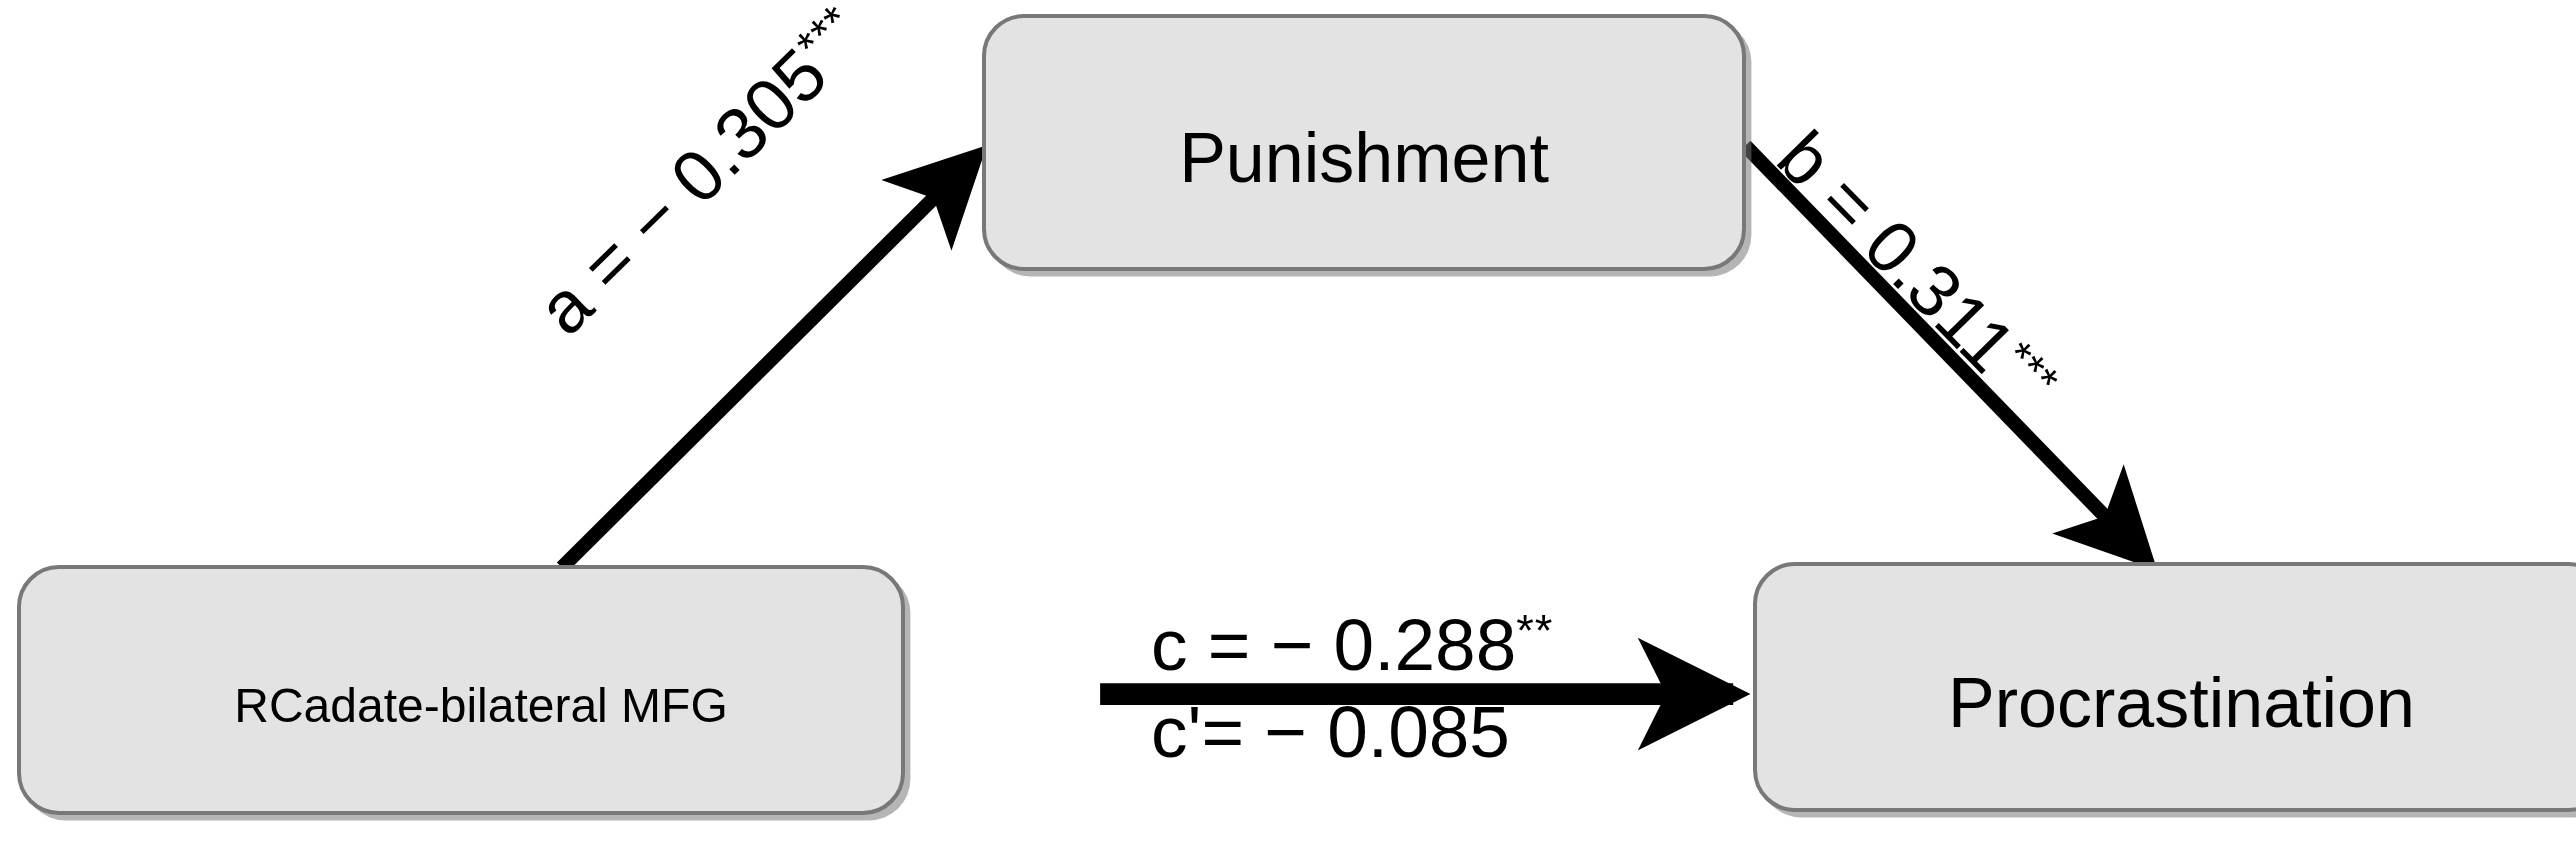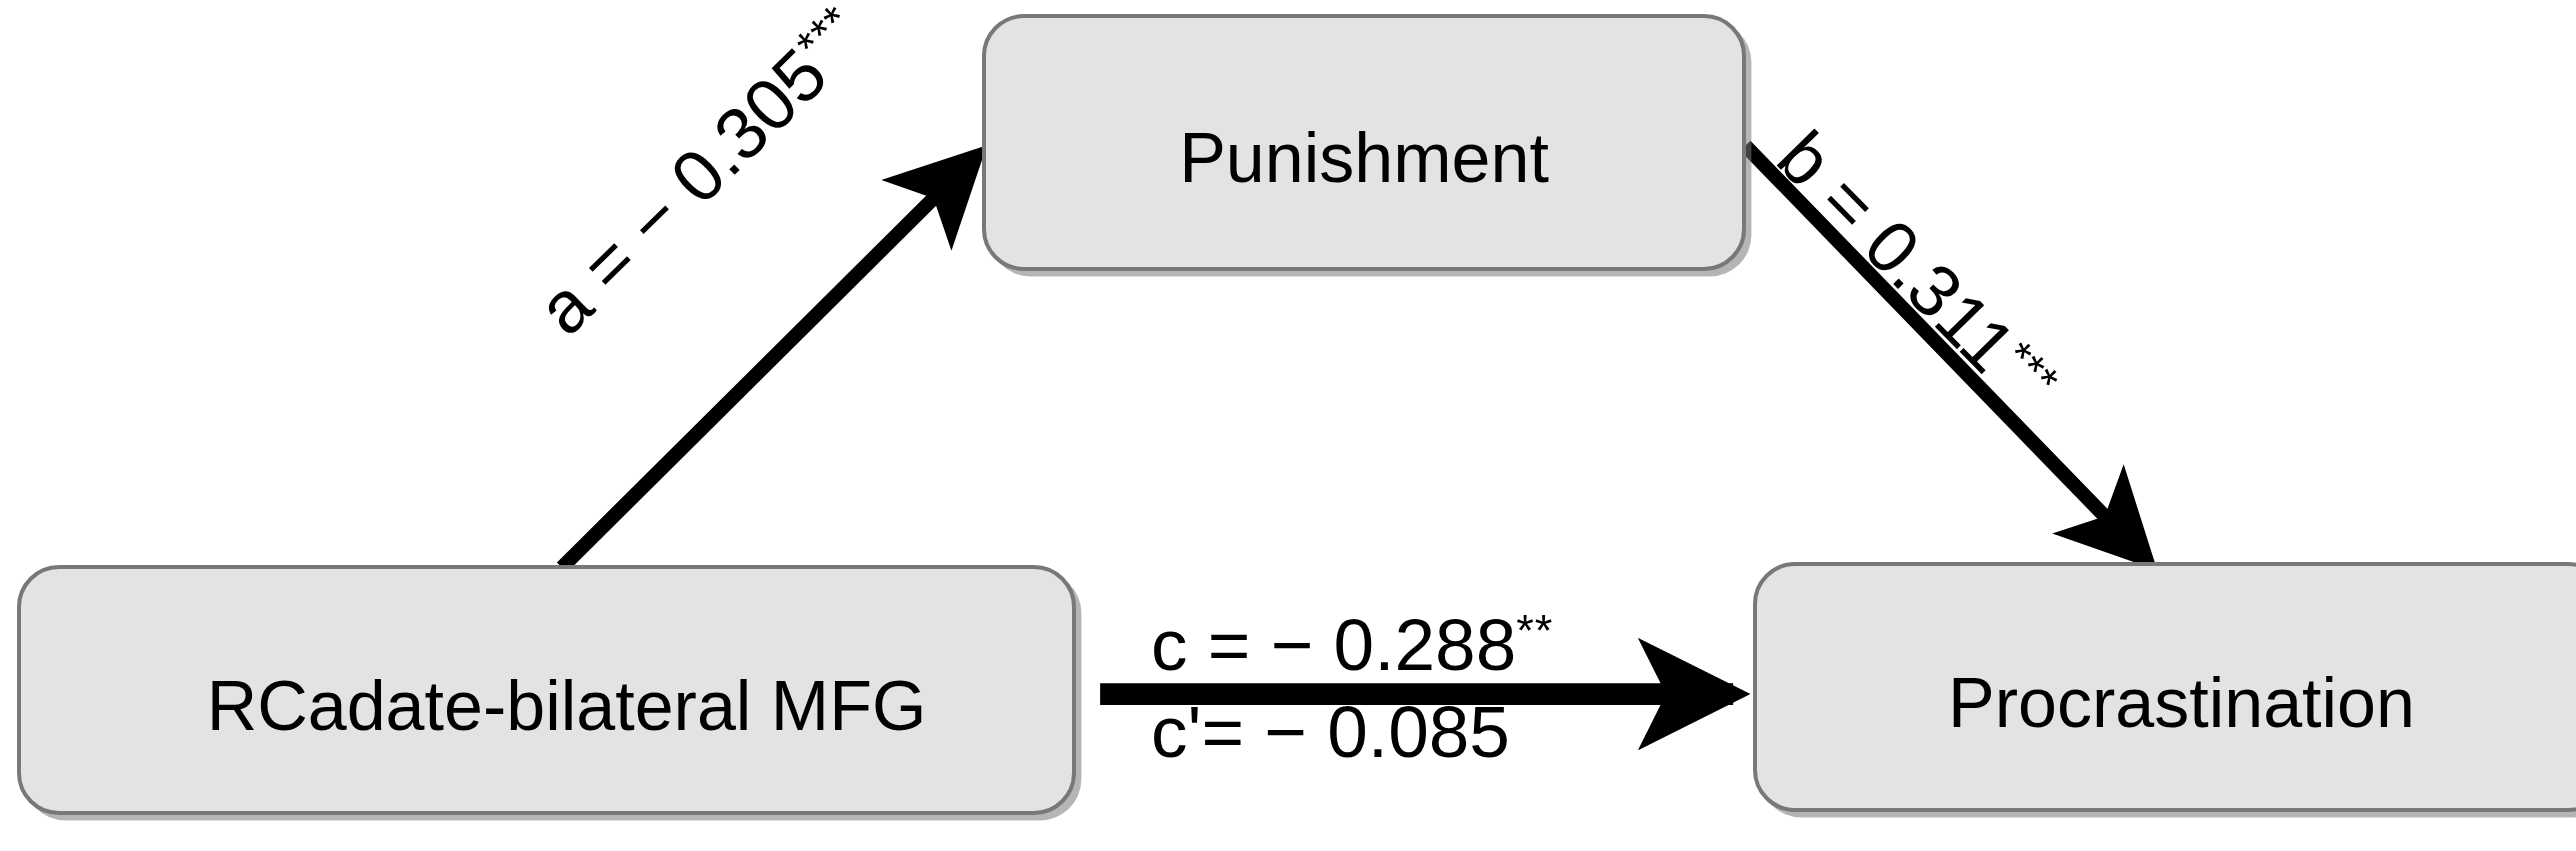--- a/index.html
+++ b/index.html
@@ -46,23 +46,23 @@
   #node-mediator {
     left: 982px;
     top: 13.5px;
     width: 764px;
     height: 257px;
     font-size: 70px;
   }
   #node-predictor {
     left: 17px;
     top: 565px;
-    width: 1059px;
+    width: 888px;
     height: 250px;
-    font-size: 70px;
+    font-size: 48px;
     padding-left: 40px;
   }
   #node-outcome {
     left: 1753px;
     top: 562px;
     width: 857px;
     height: 250px;
     font-size: 70px;
   }
 

